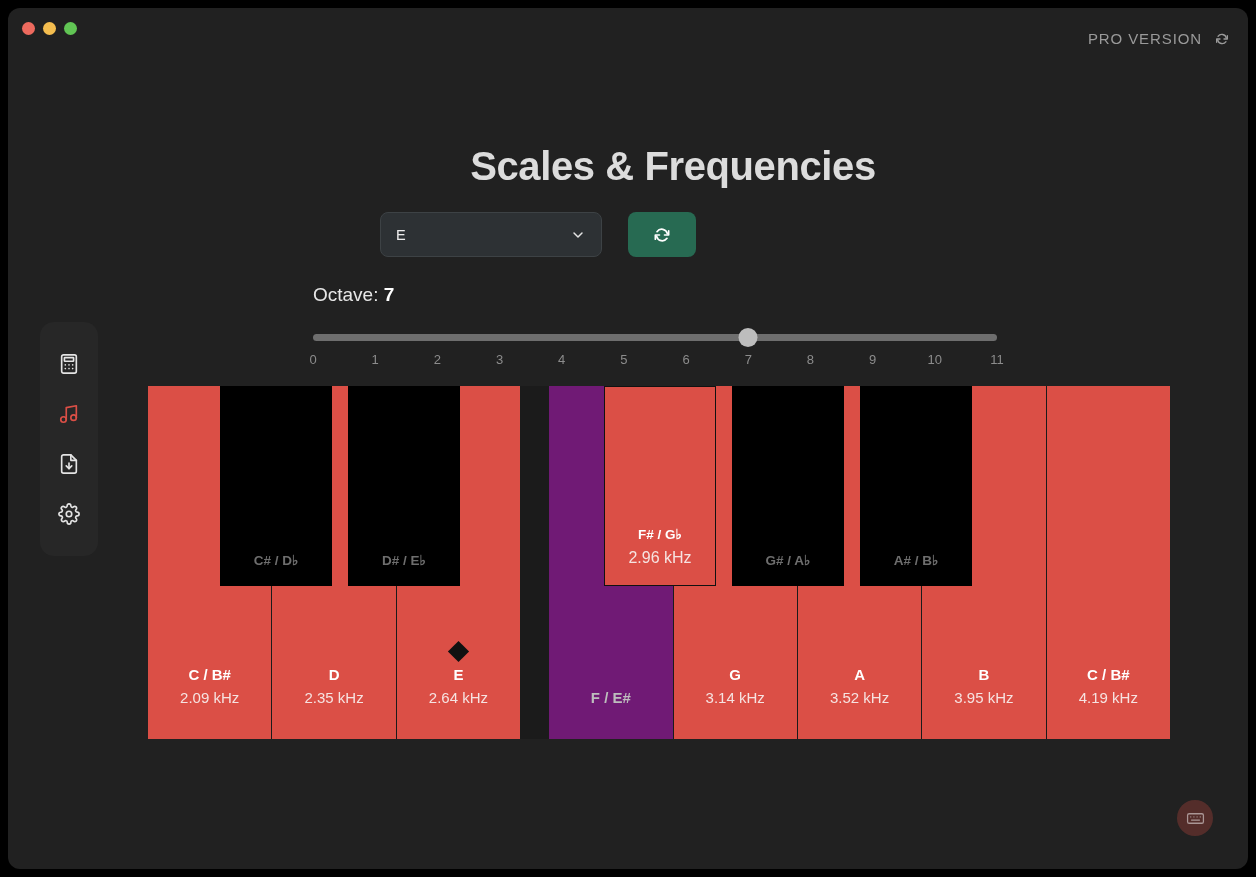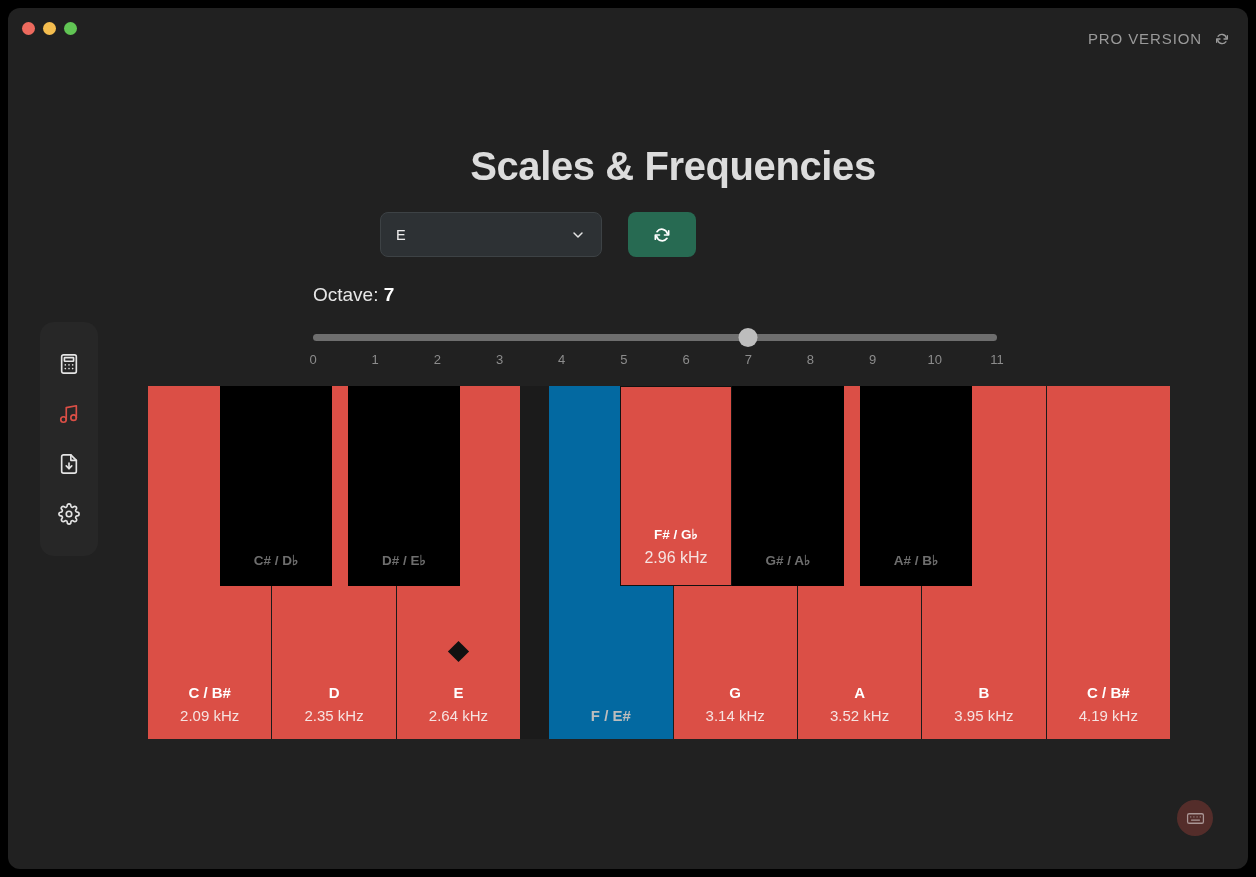--- a/index.html
+++ b/index.html
@@ -160,26 +160,26 @@
     position:absolute; left:0; top:0;
     width:100%; height:100%;
     display:flex;
   }
   .wkey {
     position:relative;
     flex:1;
     border-right:1px solid #1b1b1b;
     display:flex; flex-direction:column;
     align-items:center; justify-content:flex-end;
-    padding-bottom:12px;
+    padding-bottom:30px;
     cursor:pointer;
   }
   .wkey:last-child { border-right:none; }
   .wkey.on  { background:#DB4F46; }
-  .wkey.off { background:#0369a1;margin-left:28px; }
+  .wkey.off { background:#701a75;margin-left:28px; }
 
   .wkey .kname {
     font-size:15px; font-weight:bold;
     line-height:1.55;
   }
   .wkey .kfreq {
     font-size:15px; font-weight:normal;
     line-height:1.55;
   }
   .wkey.on  .kname { color:#FFFFFF; }
@@ -371,21 +371,21 @@
             <span class="kfreq">4.19 kHz</span>
           </div>
         </div>
       <div class="black-row">
           <div class="bkey off" style="left: 72px;">
             <span class="kname">C# / D♭</span>
           </div>
           <div class="bkey off" style="left: 200px;">
             <span class="kname">D# / E♭</span>
           </div>
-          <div class="bkey on" style="left: 472px;">
+          <div class="bkey on" style="left: 456px;">
             <span class="kname">F# / G♭</span>
             <span class="kfreq">2.96 kHz</span>
           </div>
           <div class="bkey off" style="left: 584px;">
             <span class="kname">G# / A♭</span>
           </div>
           <div class="bkey off" style="left: 712px;">
             <span class="kname">A# / B♭</span>
           </div>
         </div>

